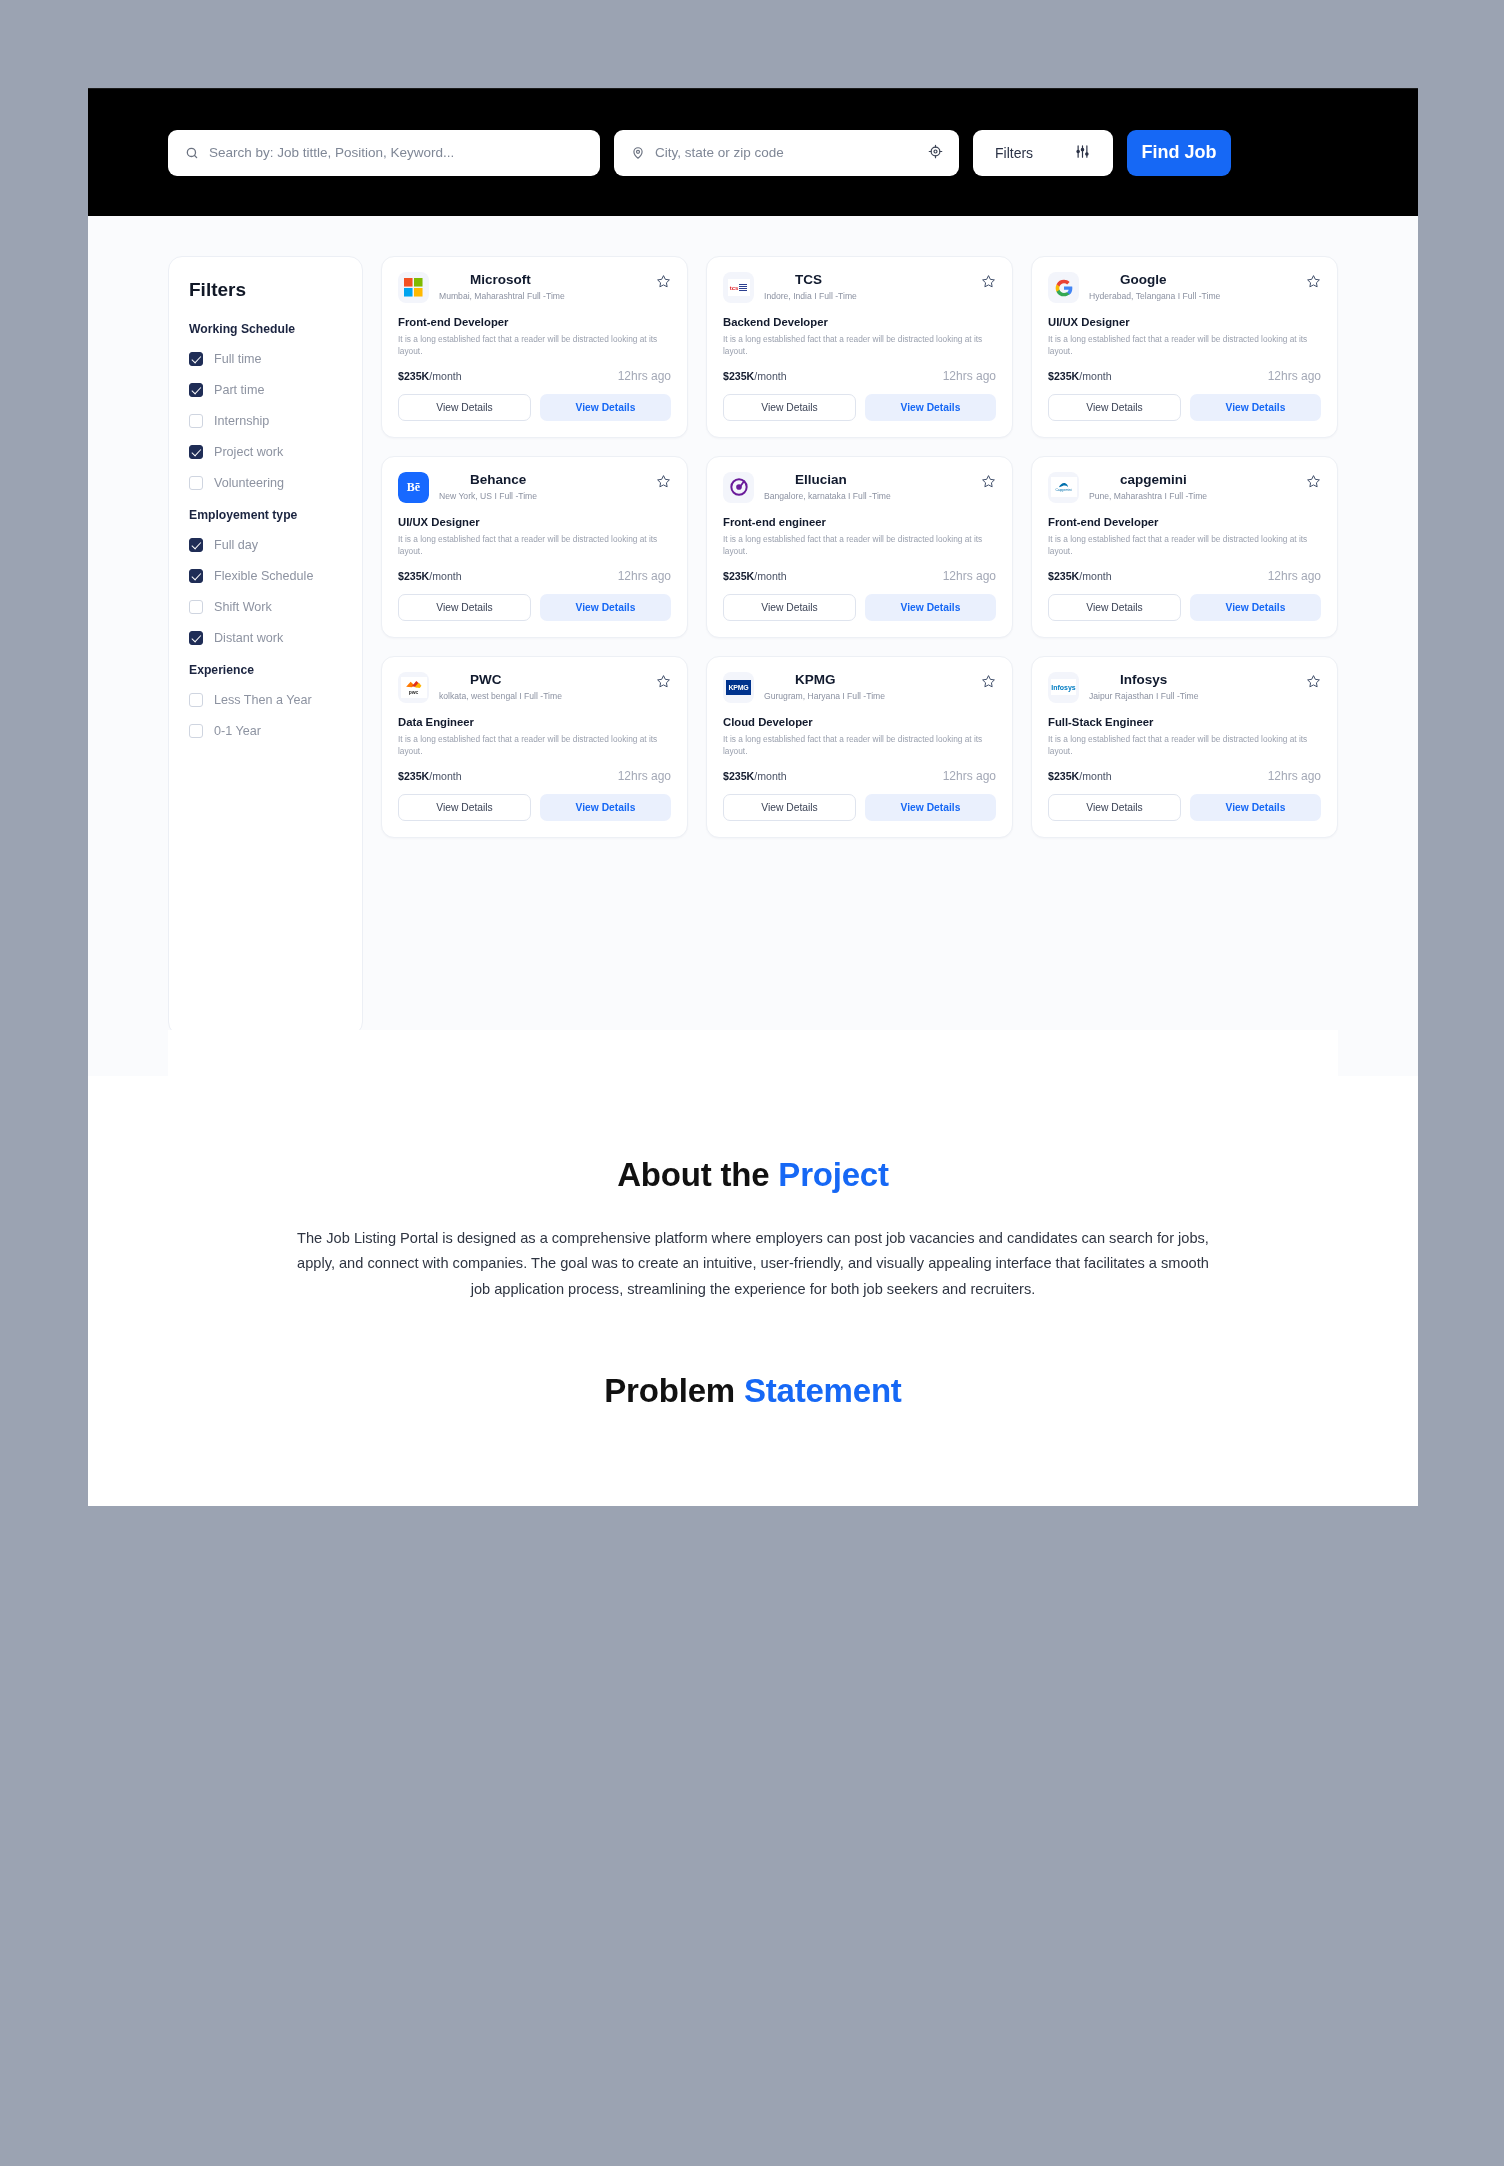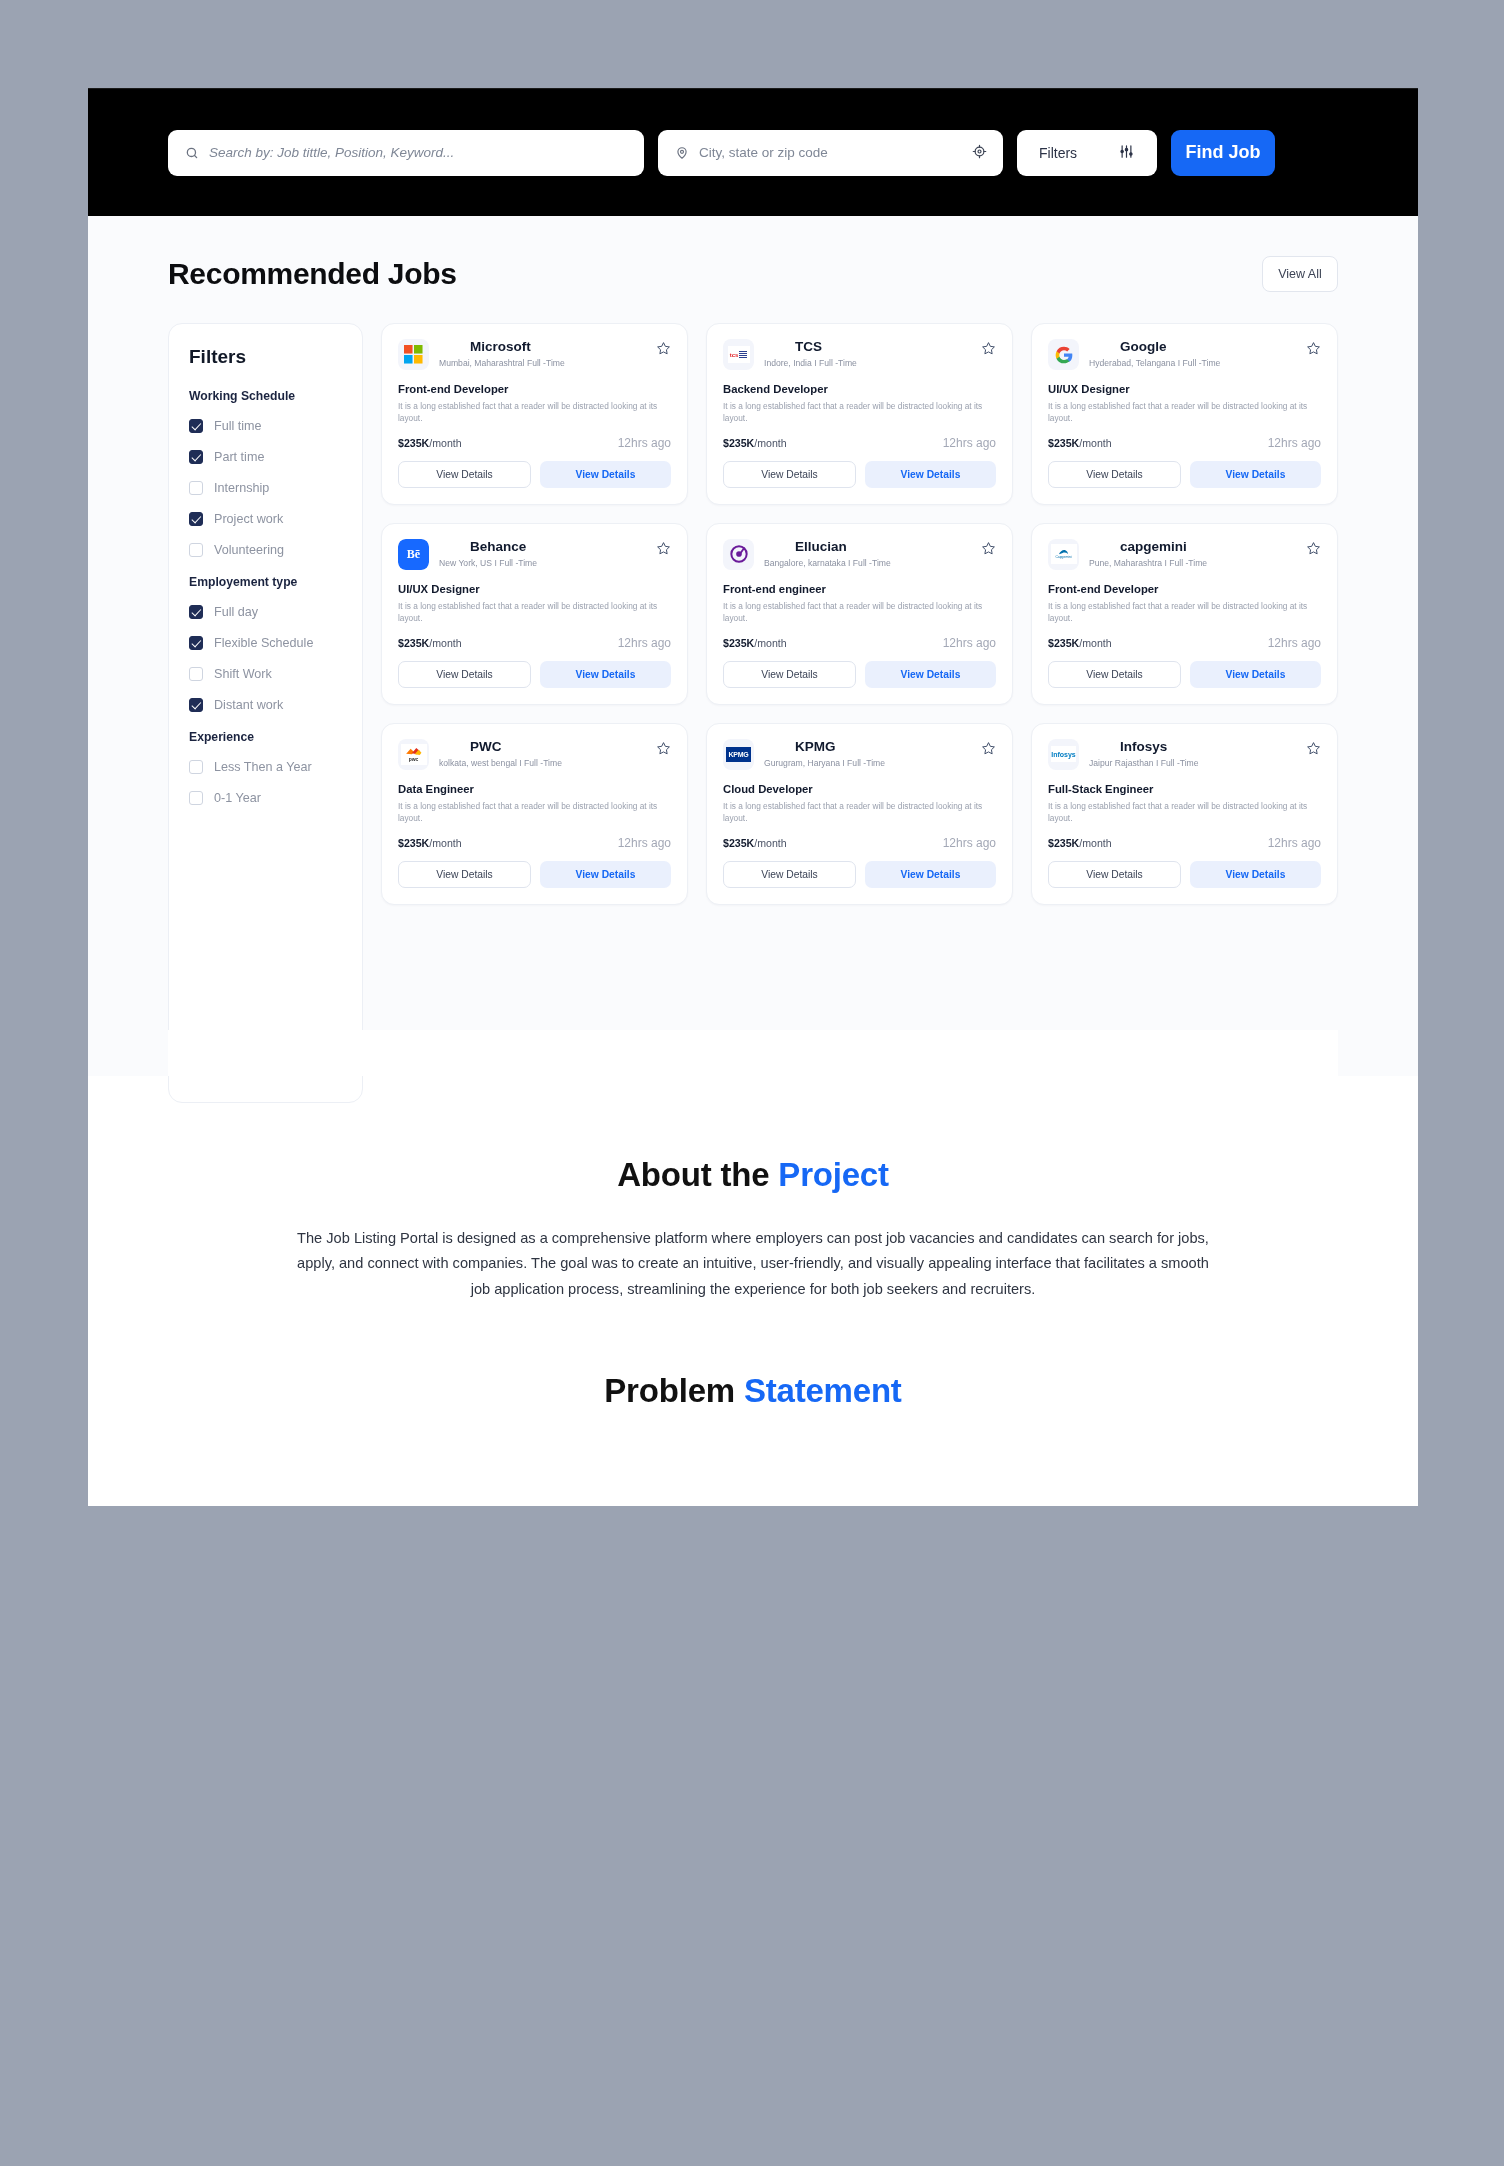--- a/index.html
+++ b/index.html
@@ -89,21 +89,21 @@
     height: 128px; background: #000;
     display: flex; align-items: center;
     padding: 0 80px; gap: 14px;
     border-top: 1px solid #1a1a1a;
   }
   .field {
     height: 46px; background: #fff; border-radius: 9px;
     display: flex; align-items: center; gap: 10px;
     padding: 0 17px; font-size: 13.5px; color: #7f8796;
   }
-  .field-search { width: 476px; font-style: italic; }
+  .field-search { width: 432px; }
   .field-city { width: 345px; justify-content: flex-start; position: relative; }
   .field-city .target-ic { position: absolute; right: 16px; }
   .field.filters {
     width: 140px; justify-content: space-between;
     padding: 0 22px; color: #2b3246; font-size: 14px;
   }
   .find-job-btn {
     height: 46px; width: 104px; border-radius: 9px;
     background: #1668f5; color: #fff; font-size: 18px; font-weight: 700;
     display: flex; align-items: center; justify-content: center;
@@ -260,24 +260,20 @@
             <circle cx="19" cy="16" r="1.9" fill="#2b3246"></circle>
         </svg>
       </span>
     </div>
 
     <button class="find-job-btn">Find Job</button>
   </div>
 
   <div class="content">
     <div class="content-inner">
-      <div class="sec-head">
-        <div class="sec-title">Recommended Jobs</div>
-        <div class="view-all">View All</div>
-      </div>
 
       <div class="board">
 
         <aside class="filters-panel">
           <div class="filters-title">Filters</div>
 
           <div class="filter-group">
             <div class="filter-group-label">Working Schedule</div>
             <div class="f-row">
               <span class="cb on"></span>

